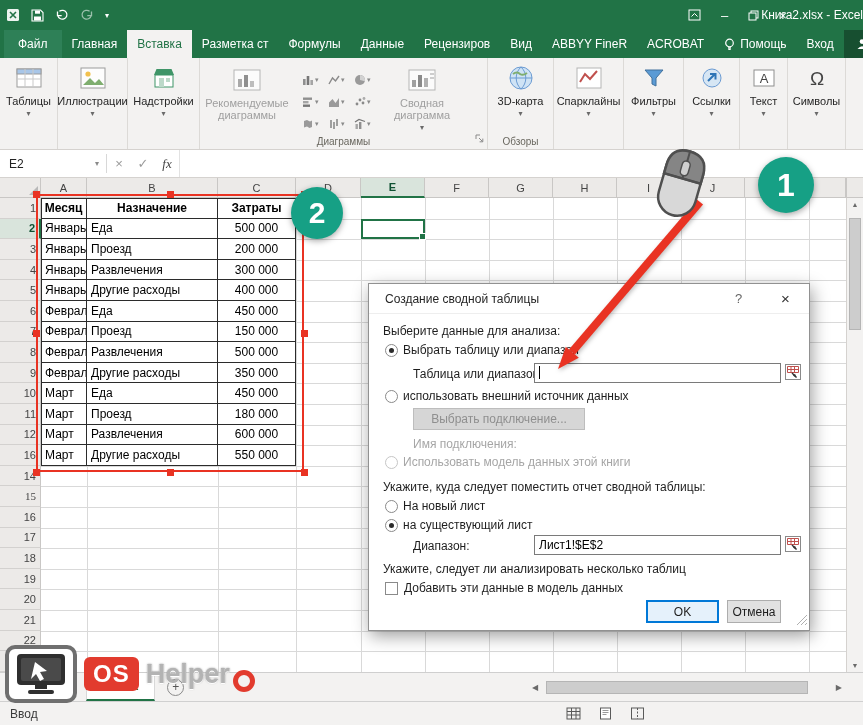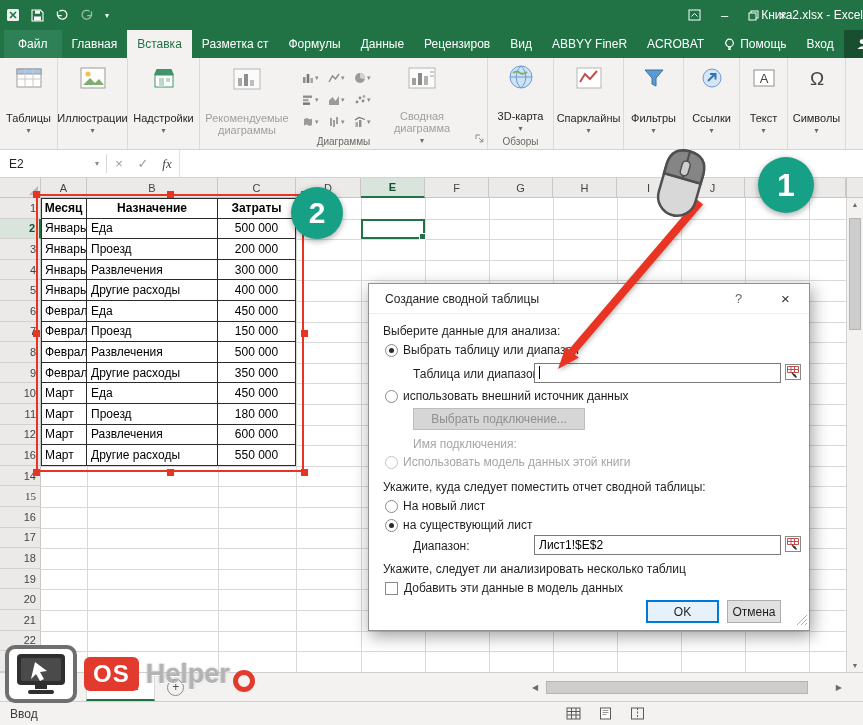--- a/index.html
+++ b/index.html
@@ -25,26 +25,26 @@
   .rtab.signin { margin-left:auto; }
   .rtab.share { background:#174f30; padding:0 12px; }
   .tabicon { display:inline-flex; }
 
   
   #ribbon { position:absolute; left:0; top:58px; width:863px; height:92px; background:#f3f2f1; border-bottom:1px solid #d5d2cf; display:flex; }
   .rgroup { position:relative; border-right:1px solid #dcdad7; height:100%; flex:0 0 auto; }
   .bigbtn { display:flex; flex-direction:column; align-items:center; padding-top:6px; height:74px; cursor:default; }
   .rgroup.collapsed .bigbtn { height:100%; }
   .bicon { height:28px; display:flex; align-items:center; }
-  .blbl { font-size:11px; line-height:12px; color:#262626; text-align:center; margin-top:20px; }
+  .blbl { font-size:11px; line-height:12px; color:#262626; text-align:center; margin-top:3px; }
   .bcaret { font-size:8px; color:#6a6a6a; margin-top:2px; }
   .disabled .blbl { color:#9f9f9f; }
   .grouplabel { position:absolute; bottom:2px; left:0; width:100%; text-align:center; font-size:10px; color:#69675f; }
   .launcher { position:absolute; right:2px; bottom:2px; }
-  .chartsrow { display:flex; align-items:center; gap:11px; padding:2px 2px 0 4px; }
+  .chartsrow { display:flex; align-items:flex-end; gap:11px; padding:2px 2px 0 4px; }
   #minigrid { display:grid; grid-template-columns:repeat(3,25px); grid-auto-rows:21px; gap:1px; margin-top:6px; }
   .minibtn { display:flex; align-items:center; gap:1px; padding-left:1px; cursor:default; }
   .mcaret { font-size:7px; color:#8a8a8a; }
   .micon { display:inline-flex; }
 
   
   #fbar { position:absolute; left:0; top:150px; width:863px; height:28px; background:#fff; border-bottom:1px solid #d5d2cf; display:flex; align-items:center; }
   #namebox { width:106px; height:100%; display:flex; align-items:center; padding-left:9px; position:relative; font-size:12px; color:#222; }
   #namebox .nbcaret { position:absolute; right:7px; font-size:8px; color:#8a8a8a; }
   .fsep { width:1px; height:70%; background:#d8d8d8; }

